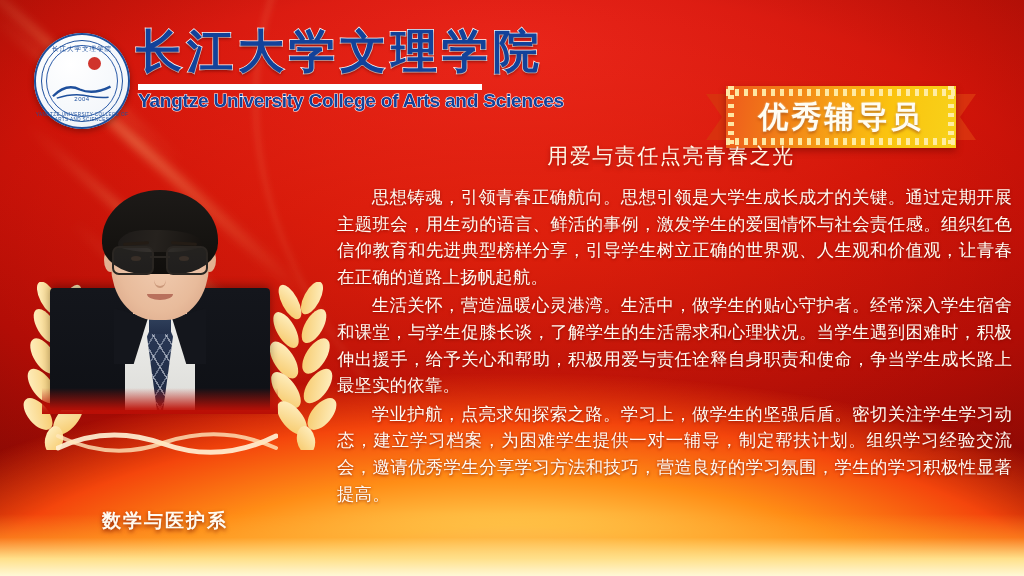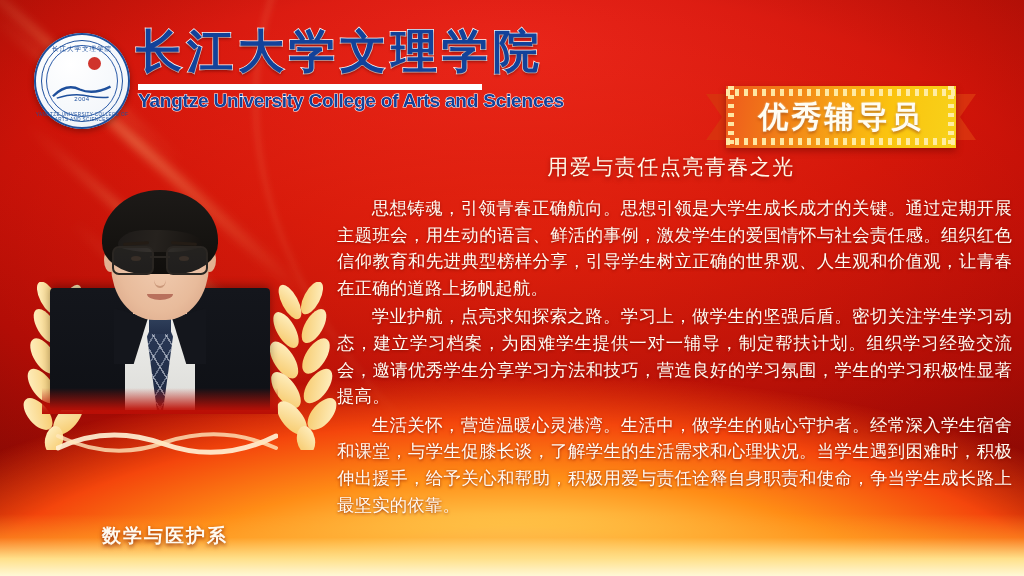--- a/index.html
+++ b/index.html
@@ -295,31 +295,31 @@
 
   .person-name{
     position:absolute;left:0;right:0;top:328px;
     text-align:center;
     font-family:"DejaVu Serif","Liberation Serif",serif;
     font-weight:bold;font-size:21px;letter-spacing:3px;
     color:#fffaf0;
     text-shadow:0 2px 4px rgba(110,10,0,0.75);
   }
   .person-dept{
-    position:absolute;left:0;right:0;top:373px;
+    position:absolute;left:0;right:0;top:358px;
     text-align:center;
     font-family:"DejaVu Serif","Liberation Serif",serif;
     font-weight:bold;font-size:19px;letter-spacing:2px;
     color:#fffaf0;
     text-shadow:0 2px 4px rgba(110,10,0,0.75);
   }
 
   
   .article{
-    position:absolute;left:330px;top:153px;width:682px;
+    position:absolute;left:330px;top:142px;width:682px;
   }
   .art-title{
     text-align:center;
     font-family:"DejaVu Serif","Liberation Serif",serif;
     font-size:21px;font-weight:normal;letter-spacing:1.5px;
     color:#fff8e8;
     text-shadow:0 2px 4px rgba(120,10,0,0.7);
     margin-bottom:14px;
   }
   .art-body p{
@@ -514,18 +514,18 @@
       </svg>
     </div>
 
     <div class="person-dept">数学与医护系</div>
   </div>
 
   <div class="article">
     <div class="art-title">用爱与责任点亮青春之光</div>
     <div class="art-body">
       <p>思想铸魂，引领青春正确航向。思想引领是大学生成长成才的关键。通过定期开展主题班会，用生动的语言、鲜活的事例，激发学生的爱国情怀与社会责任感。组织红色信仰教育和先进典型榜样分享，引导学生树立正确的世界观、人生观和价值观，让青春在正确的道路上扬帆起航。</p>
+      <p>生活关怀，营造温暖心灵港湾。生活中，做学生的贴心守护者。经常深入学生宿舍和课堂，与学生促膝长谈，了解学生的生活需求和心理状况。当学生遇到困难时，积极伸出援手，给予关心和帮助，积极用爱与责任诠释自身职责和使命，争当学生成长路上最坚实的依靠。</p>
       <p>学业护航，点亮求知探索之路。学习上，做学生的坚强后盾。密切关注学生学习动态，建立学习档案，为困难学生提供一对一辅导，制定帮扶计划。组织学习经验交流会，邀请优秀学生分享学习方法和技巧，营造良好的学习氛围，学生的学习积极性显著提高。</p>
-      <p>生活关怀，营造温暖心灵港湾。生活中，做学生的贴心守护者。经常深入学生宿舍和课堂，与学生促膝长谈，了解学生的生活需求和心理状况。当学生遇到困难时，积极伸出援手，给予关心和帮助，积极用爱与责任诠释自身职责和使命，争当学生成长路上最坚实的依靠。</p>
     </div>
   </div>
 
 </div>
 
 </body></html>

